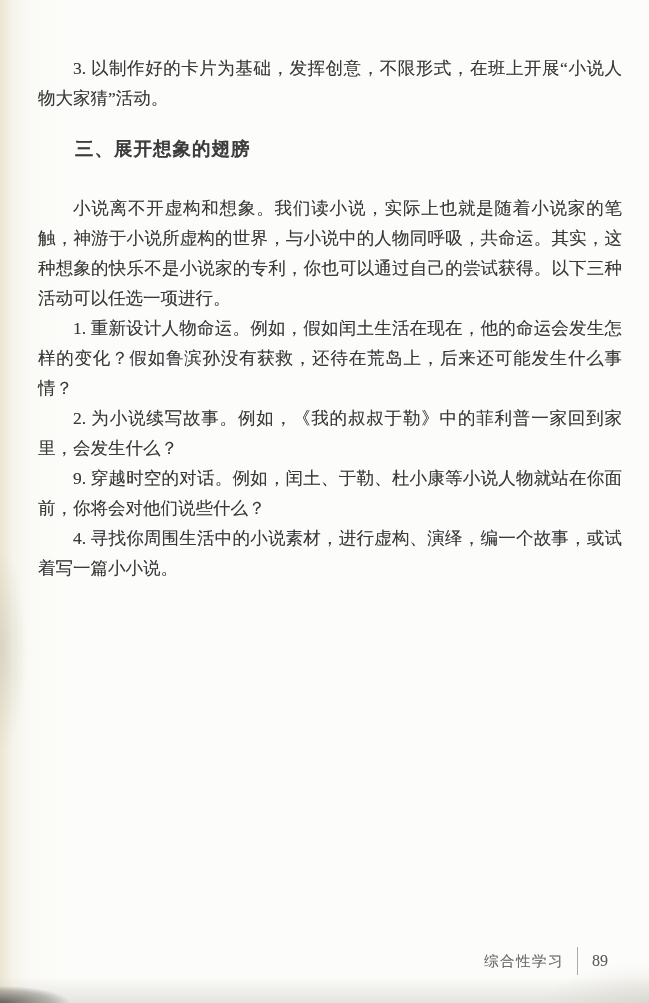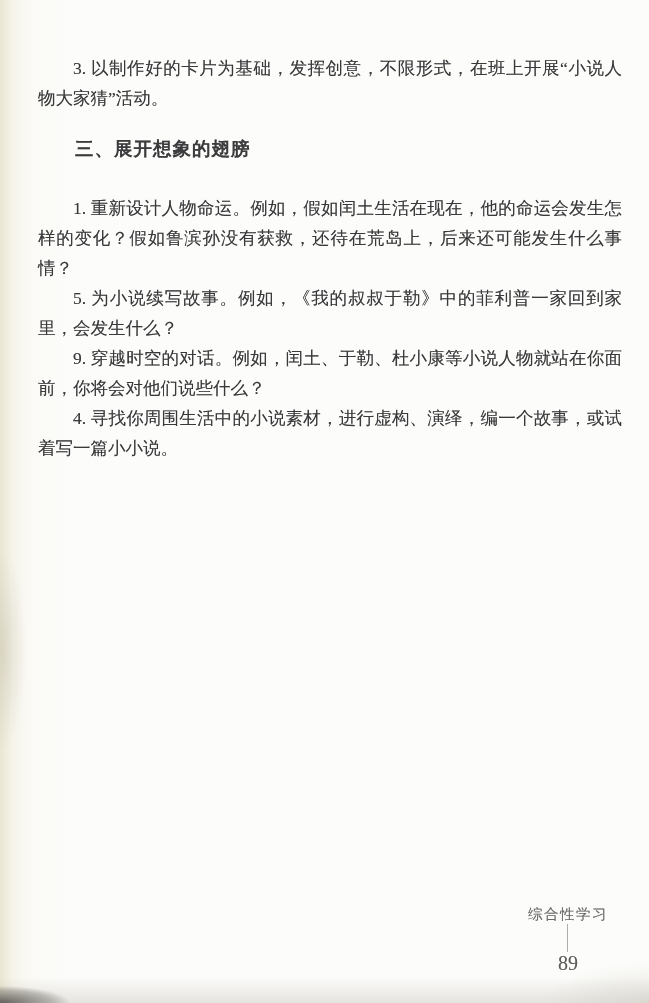--- a/index.html
+++ b/index.html
@@ -86,57 +86,57 @@
     color: #3c3c3e;
   }
   
   .footer {
     position: absolute;
     right: 41px;
     bottom: 28px;
     display: flex;
     align-items: center;
     text-shadow: 0 0 0.5px rgba(100,100,100,0.4);
-    flex-direction: column;
   }
   .footer-label {
     font-size: 14.5px;
     color: #6b6b6b;
     letter-spacing: 1.5px;
   }
   .footer-divider {
     width: 1px;
     height: 28px;
     background: #aeaca6;
     margin: 0 14px 0 13px;
   }
   .footer-page {
-    font-size: 20px;
+    font-size: 16px;
     color: #5c5c5c;
   }
 </style>
 </head>
 <body>
 
 <div class="page">
 
   <div class="left-edge-tint"></div>
   <div class="left-edge-smudge"></div>
   <div class="bottom-shade"></div>
   <div class="corner-shadow-bl"></div>
   <div class="corner-curl-br"></div>
 
   <main class="content">
     <p class="body-par">3. 以制作好的卡片为基础，发挥创意，不限形式，在班上开展“小说人物大家猜”活动。</p>
 
     <h2 class="section-heading">三、展开想象的翅膀</h2>
 
+    <p class="body-par">小说离不开虚构和想象。我们读小说，实际上也就是随着小说家的笔触，神游于小说所虚构的世界，与小说中的人物同呼吸，共命运。其实，这种想象的快乐不是小说家的专利，你也可以通过自己的尝试获得。以下三种活动可以任选一项进行。</p>
 
     <p class="body-par">1. 重新设计人物命运。例如，假如闰土生活在现在，他的命运会发生怎样的变化？假如鲁滨孙没有获救，还待在荒岛上，后来还可能发生什么事情？</p>
-    <p class="body-par">5. 为小说续写故事。例如，《我的叔叔于勒》中的菲利普一家回到家里，会发生什么？</p>
+    <p class="body-par">2. 为小说续写故事。例如，《我的叔叔于勒》中的菲利普一家回到家里，会发生什么？</p>
     <p class="body-par">9. 穿越时空的对话。例如，闰土、于勒、杜小康等小说人物就站在你面前，你将会对他们说些什么？</p>
     <p class="body-par">4. 寻找你周围生活中的小说素材，进行虚构、演绎，编一个故事，或试着写一篇小小说。</p>
   </main>
 
   <footer class="footer">
     <span class="footer-label">综合性学习</span>
     <span class="footer-divider"></span>
     <span class="footer-page">89</span>
   </footer>
 

